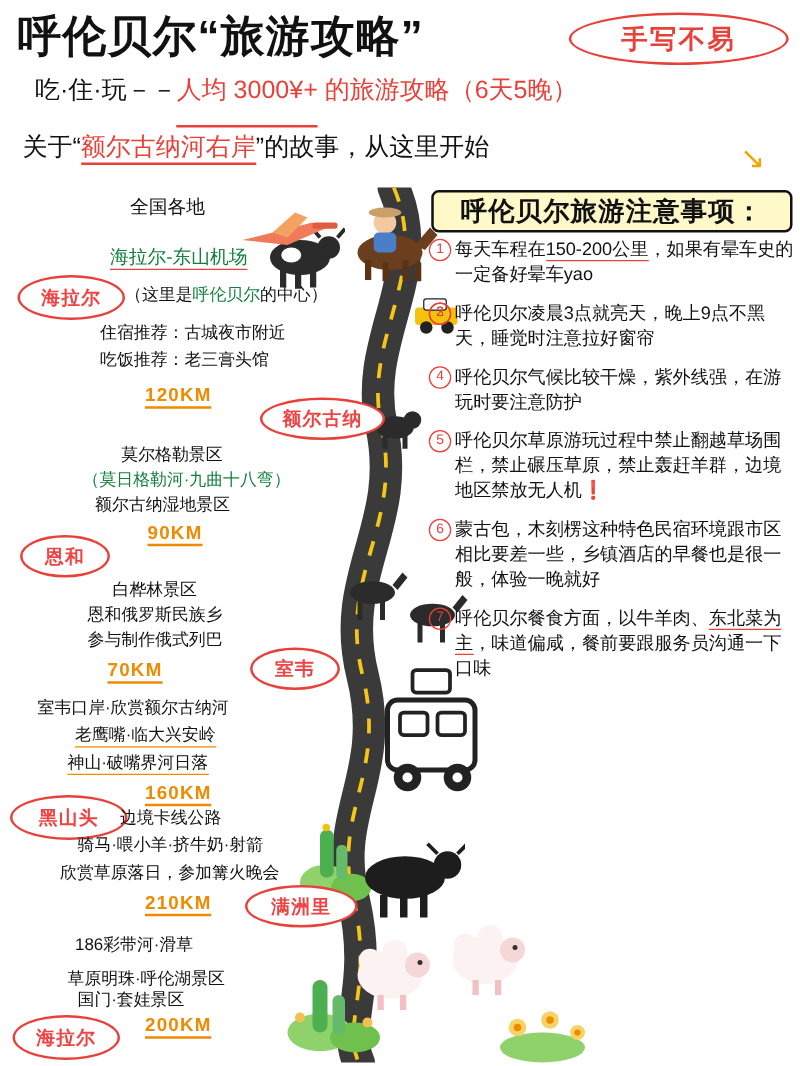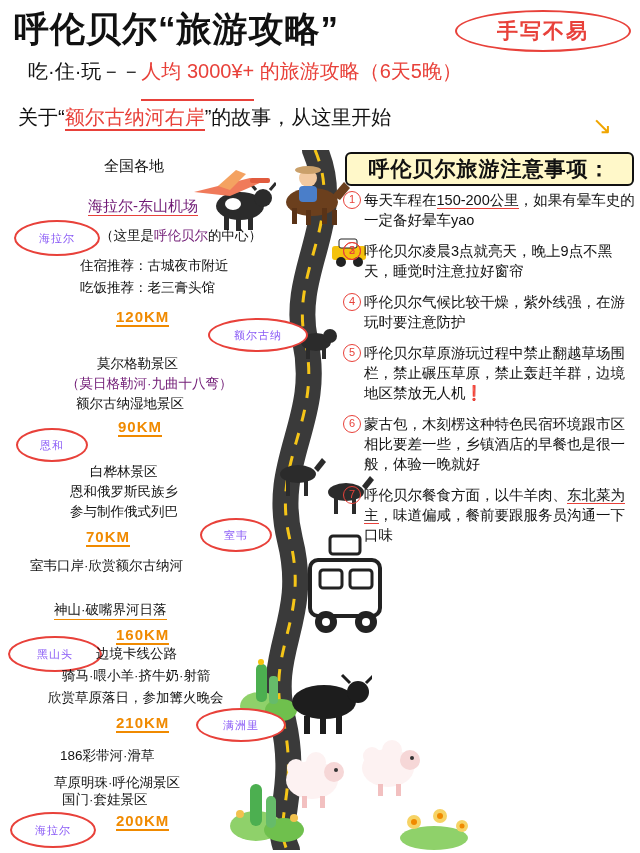--- a/index.html
+++ b/index.html
@@ -60,32 +60,32 @@
     position:absolute;left:-1px;top:1px;
     width:16px;height:16px;border:1.6px solid #e8413a;border-radius:50%;
     color:#e8413a;font-size:11px;line-height:14px;text-align:center;
   }
   .tip .u{border-bottom:1.6px solid #e8413a;}
   .tip .ex{color:#e8413a;font-weight:bold;}
 
   
   .bubble{
     position:absolute;border:2px solid #e8413a;border-radius:50%;
-    color:#8b5cf6;font-size:11px;font-weight:normal;
+    color:#ef4444;font-size:15px;font-weight:bold;
     display:flex;align-items:center;justify-content:center;
     background:#fff;letter-spacing:1px;
   }
   .leftline{
     position:absolute;font-size:13.5px;line-height:19px;white-space:nowrap;
   }
   .km{
     position:absolute;color:#f08a00;font-size:15px;font-weight:bold;
     border-bottom:2px solid #f08a00;letter-spacing:1px;
   }
-  .red{color:#701a75;}
+  .red{color:#15803d;}
   .ul-red{border-bottom:1.5px solid #e8413a;}
   .ul-or{border-bottom:1.5px solid #f08a00;}
 
   
   .road{position:absolute;left:195px;top:150px;width:200px;height:700px;}
 
   
   .icon{position:absolute;}
 </style>
 </head>
@@ -241,20 +241,21 @@
   <div class="km" style="left:118px;top:418px;">90KM</div>
 
   <div class="bubble" style="left:16px;top:428px;width:68px;height:30px;">恩和</div>
   <div class="leftline" style="left:90px;top:462px;">白桦林景区</div>
   <div class="leftline" style="left:70px;top:482px;">恩和俄罗斯民族乡</div>
   <div class="leftline" style="left:70px;top:502px;">参与制作俄式列巴</div>
   <div class="km" style="left:86px;top:528px;">70KM</div>
 
   <div class="bubble" style="left:200px;top:518px;width:68px;height:30px;">室韦</div>
   <div class="leftline" style="left:30px;top:556px;">室韦口岸·欣赏额尔古纳河</div>
+  <div class="leftline ul-or" style="left:60px;top:578px;">老鹰嘴·临大兴安岭</div>
   <div class="leftline ul-or" style="left:54px;top:600px;">神山·破嘴界河日落</div>
   <div class="km" style="left:116px;top:626px;">160KM</div>
 
   <div class="bubble" style="left:8px;top:636px;width:90px;height:32px;">黑山头</div>
   <div class="leftline" style="left:96px;top:644px;">边境卡线公路</div>
   <div class="leftline" style="left:62px;top:666px;">骑马·喂小羊·挤牛奶·射箭</div>
   <div class="leftline" style="left:48px;top:688px;">欣赏草原落日，参加篝火晚会</div>
   <div class="km" style="left:116px;top:714px;">210KM</div>
 
   <div class="bubble" style="left:196px;top:708px;width:86px;height:30px;">满洲里</div>

